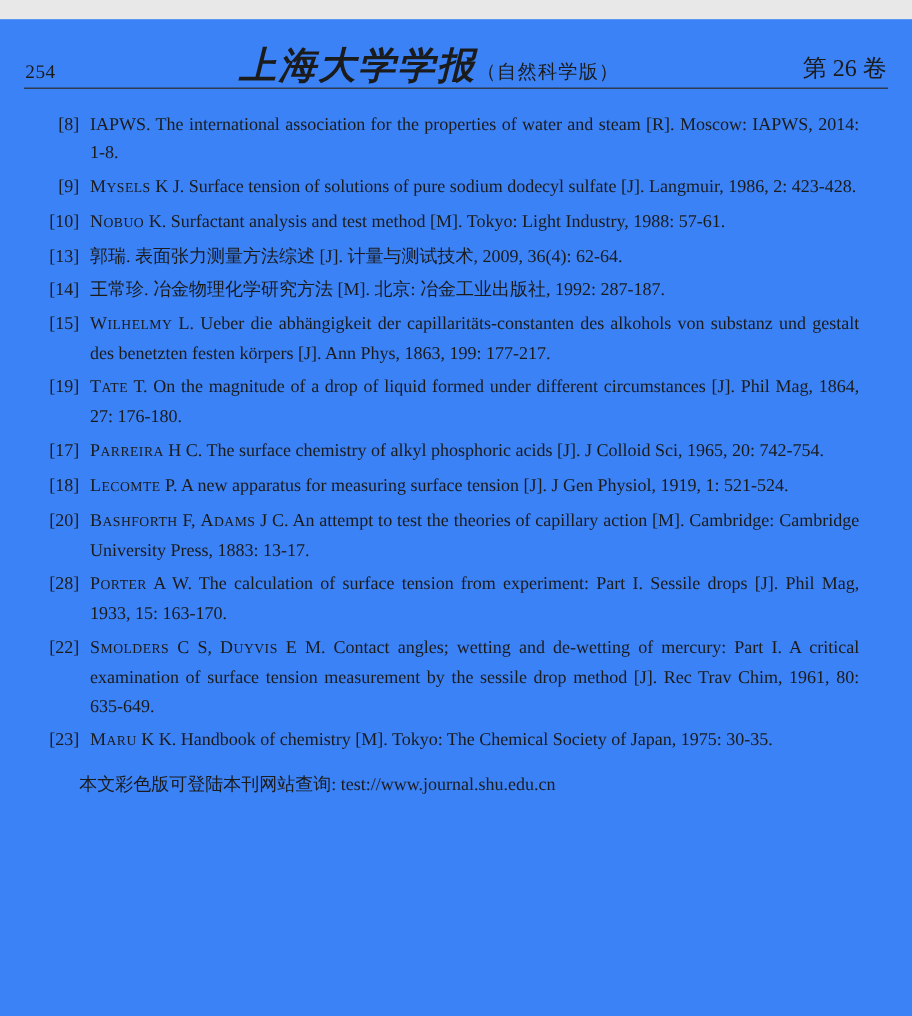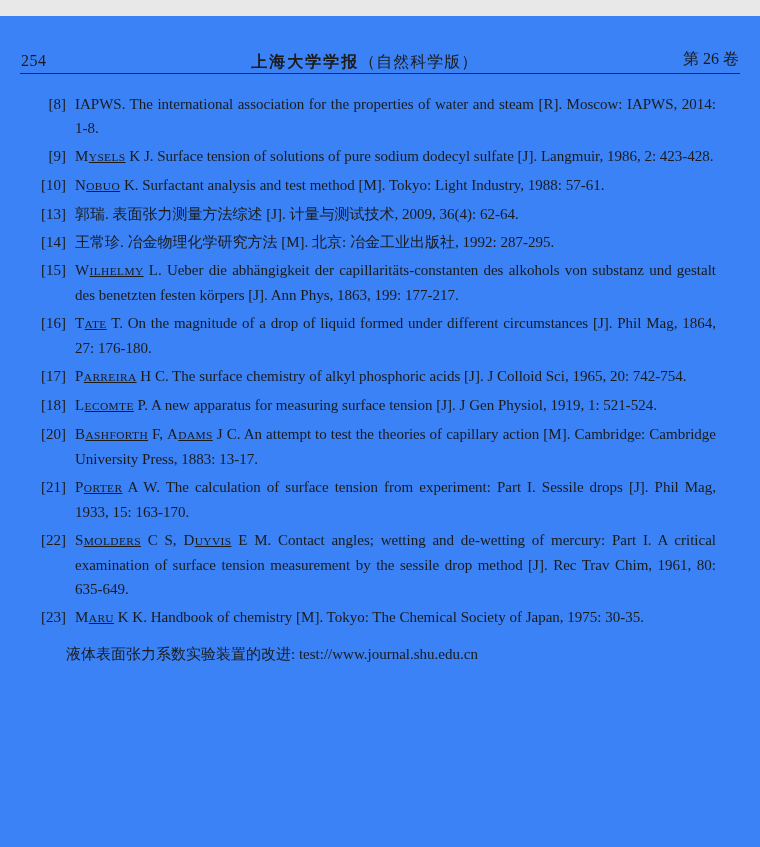--- a/index.html
+++ b/index.html
@@ -30,30 +30,31 @@
   }
   .page-num {
     font-size: 16px;
     letter-spacing: 0.5px;
   }
   .journal-title {
     white-space: nowrap;
     line-height: 1;
   }
   .journal-name {
-    font-size: 16px;
+    font-size: 31px;
     font-weight: 700;
+    font-style: italic;
     letter-spacing: 2px;
   }
   .journal-edition {
     font-size: 16px;
     letter-spacing: 1px;
   }
   .volume {
-    font-size: 16px;
+    font-size: 20px;
   }
   .header-rule {
     position: absolute;
     top: 57px;
     left: 20px;
     right: 20px;
     height: 0;
     border-top: 1.7px solid #2a2a2a;
   }
   
@@ -75,21 +76,21 @@
     text-align: right;
     white-space: nowrap;
   }
   .ref-body {
     flex: 1;
     margin-left: 9px;
     text-align: justify;
     text-justify: inter-word;
   }
   .sc { letter-spacing: 0.4px; }
-  .sc-rest { font-size: 0.76em; text-decoration: underline; }
+  .sc-rest { font-size: 0.76em; }
   
   .footer-note {
     margin-top: 12px;
     margin-left: 30px;
     font-size: 15px;
     line-height: 24px;
   }
 </style>
 </head>
 <body>
@@ -117,51 +118,51 @@
         <div class="ref-item">
           <span class="ref-num">[10]</span>
           <div class="ref-body"><span class="sc">N<span class="sc-rest">OBUO</span></span> K. Surfactant analysis and test method [M]. Tokyo: Light Industry, 1988: 57-61.</div>
         </div>
         <div class="ref-item">
           <span class="ref-num">[13]</span>
           <div class="ref-body">郭瑞. 表面张力测量方法综述 [J]. 计量与测试技术, 2009, 36(4): 62-64.</div>
         </div>
         <div class="ref-item">
           <span class="ref-num">[14]</span>
-          <div class="ref-body">王常珍. 冶金物理化学研究方法 [M]. 北京: 冶金工业出版社, 1992: 287-295.</div>
+          <div class="ref-body">王常珍. 冶金物理化学研究方法 [M]. 北京: 冶金工业出版社, 1992: 287-187.</div>
         </div>
         <div class="ref-item">
           <span class="ref-num">[15]</span>
           <div class="ref-body"><span class="sc">W<span class="sc-rest">ILHELMY</span></span> L. Ueber die abhängigkeit der capillaritäts-constanten des alkohols von substanz und gestalt des benetzten festen körpers [J]. Ann Phys, 1863, 199: 177-217.</div>
         </div>
         <div class="ref-item">
-          <span class="ref-num">[16]</span>
+          <span class="ref-num">[19]</span>
           <div class="ref-body"><span class="sc">T<span class="sc-rest">ATE</span></span> T. On the magnitude of a drop of liquid formed under different circumstances [J]. Phil Mag, 1864, 27: 176-180.</div>
         </div>
         <div class="ref-item">
           <span class="ref-num">[17]</span>
           <div class="ref-body"><span class="sc">P<span class="sc-rest">ARREIRA</span></span> H C. The surface chemistry of alkyl phosphoric acids [J]. J Colloid Sci, 1965, 20: 742-754.</div>
         </div>
         <div class="ref-item">
           <span class="ref-num">[18]</span>
           <div class="ref-body"><span class="sc">L<span class="sc-rest">ECOMTE</span></span> P. A new apparatus for measuring surface tension [J]. J Gen Physiol, 1919, 1: 521-524.</div>
         </div>
         <div class="ref-item">
           <span class="ref-num">[20]</span>
           <div class="ref-body"><span class="sc">B<span class="sc-rest">ASHFORTH</span></span> F, <span class="sc">A<span class="sc-rest">DAMS</span></span> J C. An attempt to test the theories of capillary action [M]. Cambridge: Cambridge University Press, 1883: 13-17.</div>
         </div>
         <div class="ref-item">
-          <span class="ref-num">[21]</span>
+          <span class="ref-num">[28]</span>
           <div class="ref-body"><span class="sc">P<span class="sc-rest">ORTER</span></span> A W. The calculation of surface tension from experiment: Part I. Sessile drops [J]. Phil Mag, 1933, 15: 163-170.</div>
         </div>
         <div class="ref-item">
           <span class="ref-num">[22]</span>
           <div class="ref-body"><span class="sc">S<span class="sc-rest">MOLDERS</span></span> C S, <span class="sc">D<span class="sc-rest">UYVIS</span></span> E M. Contact angles; wetting and de-wetting of mercury: Part I. A critical examination of surface tension measurement by the sessile drop method [J]. Rec Trav Chim, 1961, 80: 635-649.</div>
         </div>
         <div class="ref-item">
           <span class="ref-num">[23]</span>
           <div class="ref-body"><span class="sc">M<span class="sc-rest">ARU</span></span> K K. Handbook of chemistry [M]. Tokyo: The Chemical Society of Japan, 1975: 30-35.</div>
         </div>
       </div>
-    <div class="footer-note"><span>液体表面张力系数实验装置的改进: </span><span>test://www.journal.shu.edu.cn</span></div>
+    <div class="footer-note"><span>本文彩色版可登陆本刊网站查询: </span><span>test://www.journal.shu.edu.cn</span></div>
   </div>
 
 </div>
 
 </body></html>

